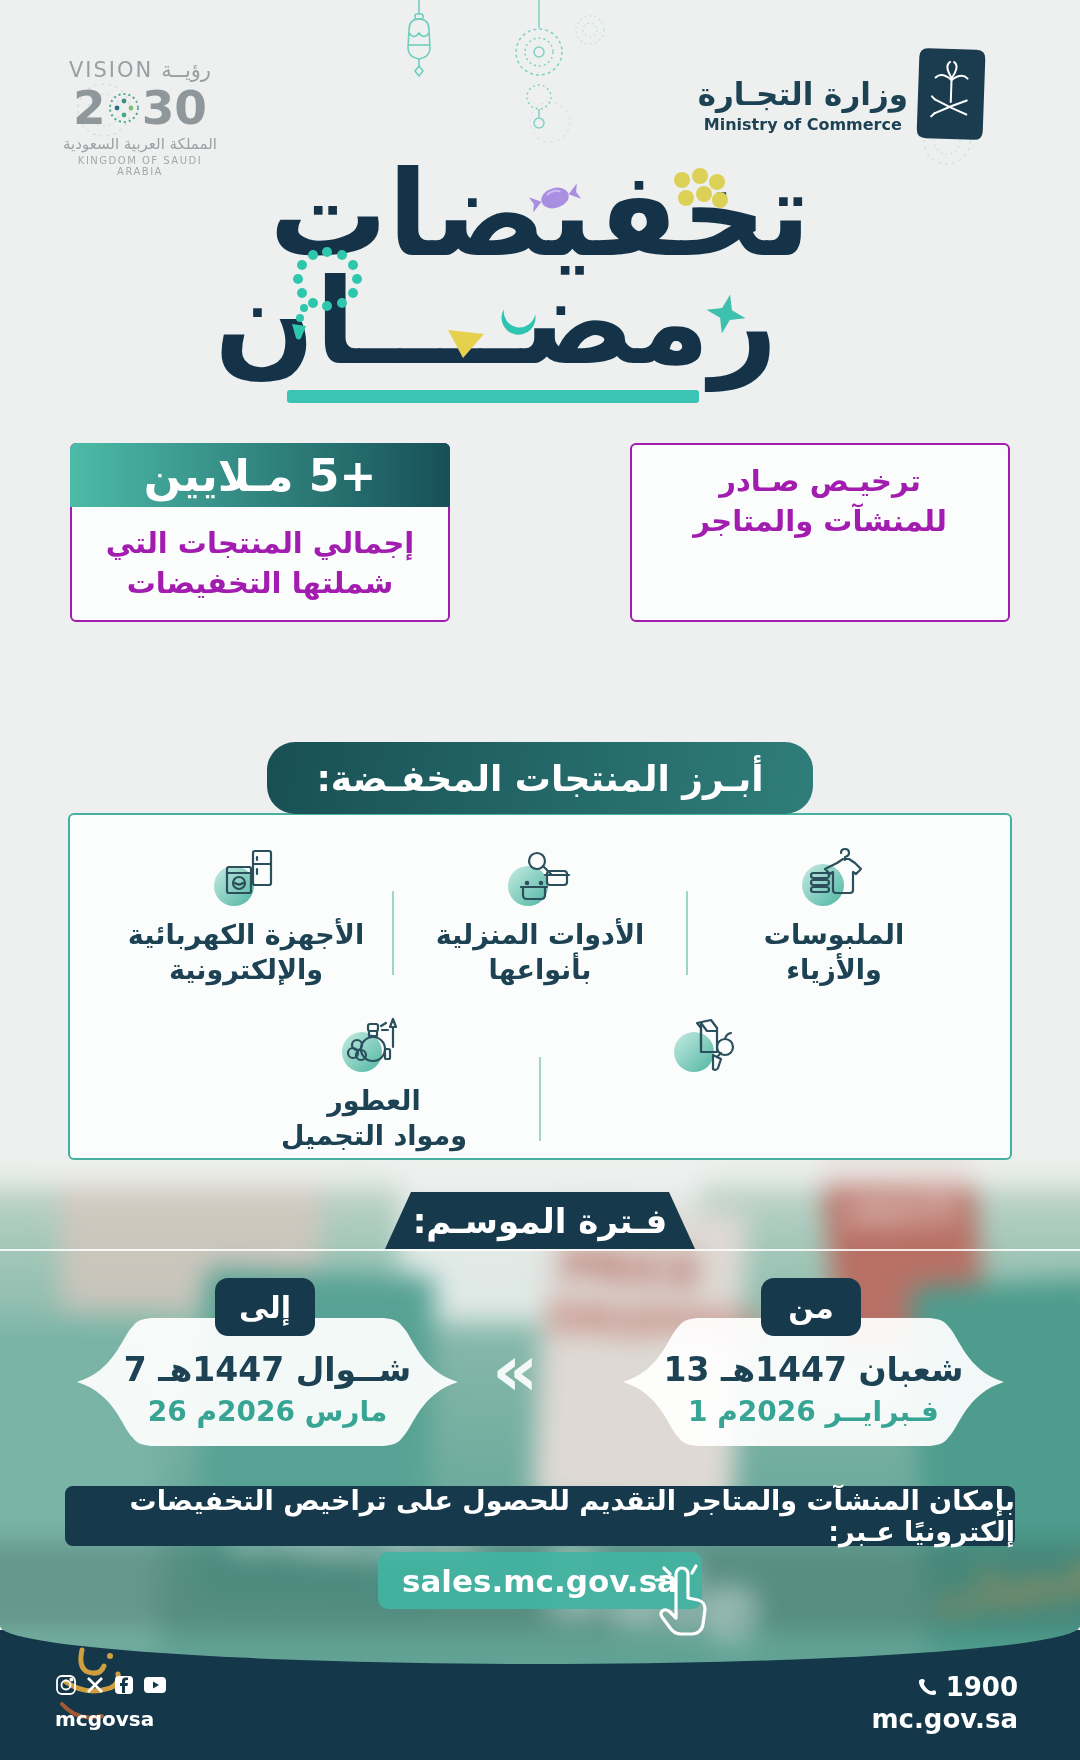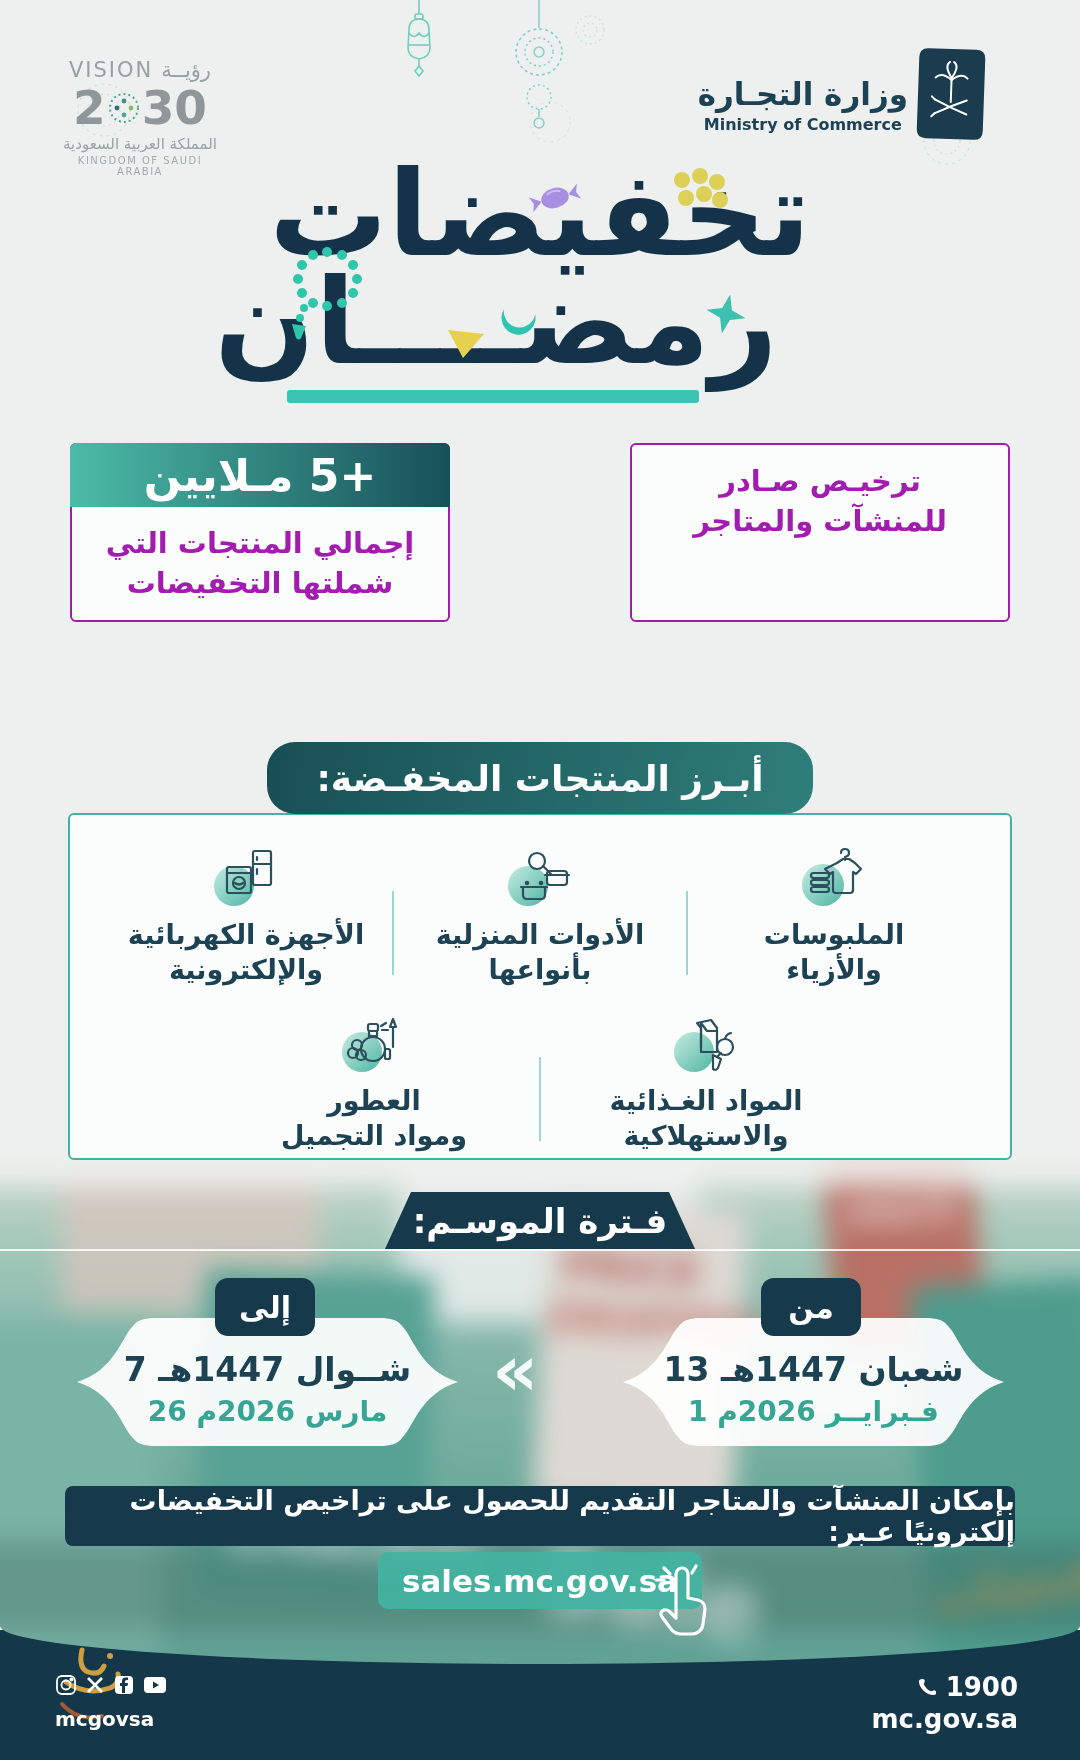--- a/index.html
+++ b/index.html
@@ -307,24 +307,20 @@
           <circle cx="21" cy="39" r="20" fill="url(#tealGrad)"></circle>
           <g stroke="#2b4f5c" stroke-width="2.2" fill="none" stroke-linejoin="round" stroke-linecap="round">
             <path d="M24 10 l14 -3 6 8 v24 h-16 v-24 z"></path>
               <path d="M28 34 v-24 l6 8 h10"></path>
             <circle cx="52" cy="34" r="8"></circle>
               <path d="M52 26 q1 -5 6 -6"></path>
             <path d="M40 42 l8 4 -3 9 q-2 3 -5 1 z"></path>
               <path d="M44 44 l4 -4"></path>
           </g>
         </svg>
-        <div class="cat-label">
-          <div>المواد الغـذائية</div>
-          <div>والاستهلاكية</div>
-        </div>
       </div>
       <div class="vdiv"></div>
       <div class="cat">
         <svg class="cat-icon" width="66" height="62" viewBox="0 0 66 62">
           <circle cx="21" cy="39" r="20" fill="url(#tealGrad)"></circle>
           <g stroke="#2b4f5c" stroke-width="2.2" fill="none" stroke-linejoin="round" stroke-linecap="round">
             <circle cx="32" cy="36" r="12"></circle>
               <rect x="28" y="18" width="8" height="5"></rect>
             <rect x="27" y="11" width="10" height="7" rx="2"></rect>
               <path d="M40 13 l5 -3 M41 17 h6"></path>

